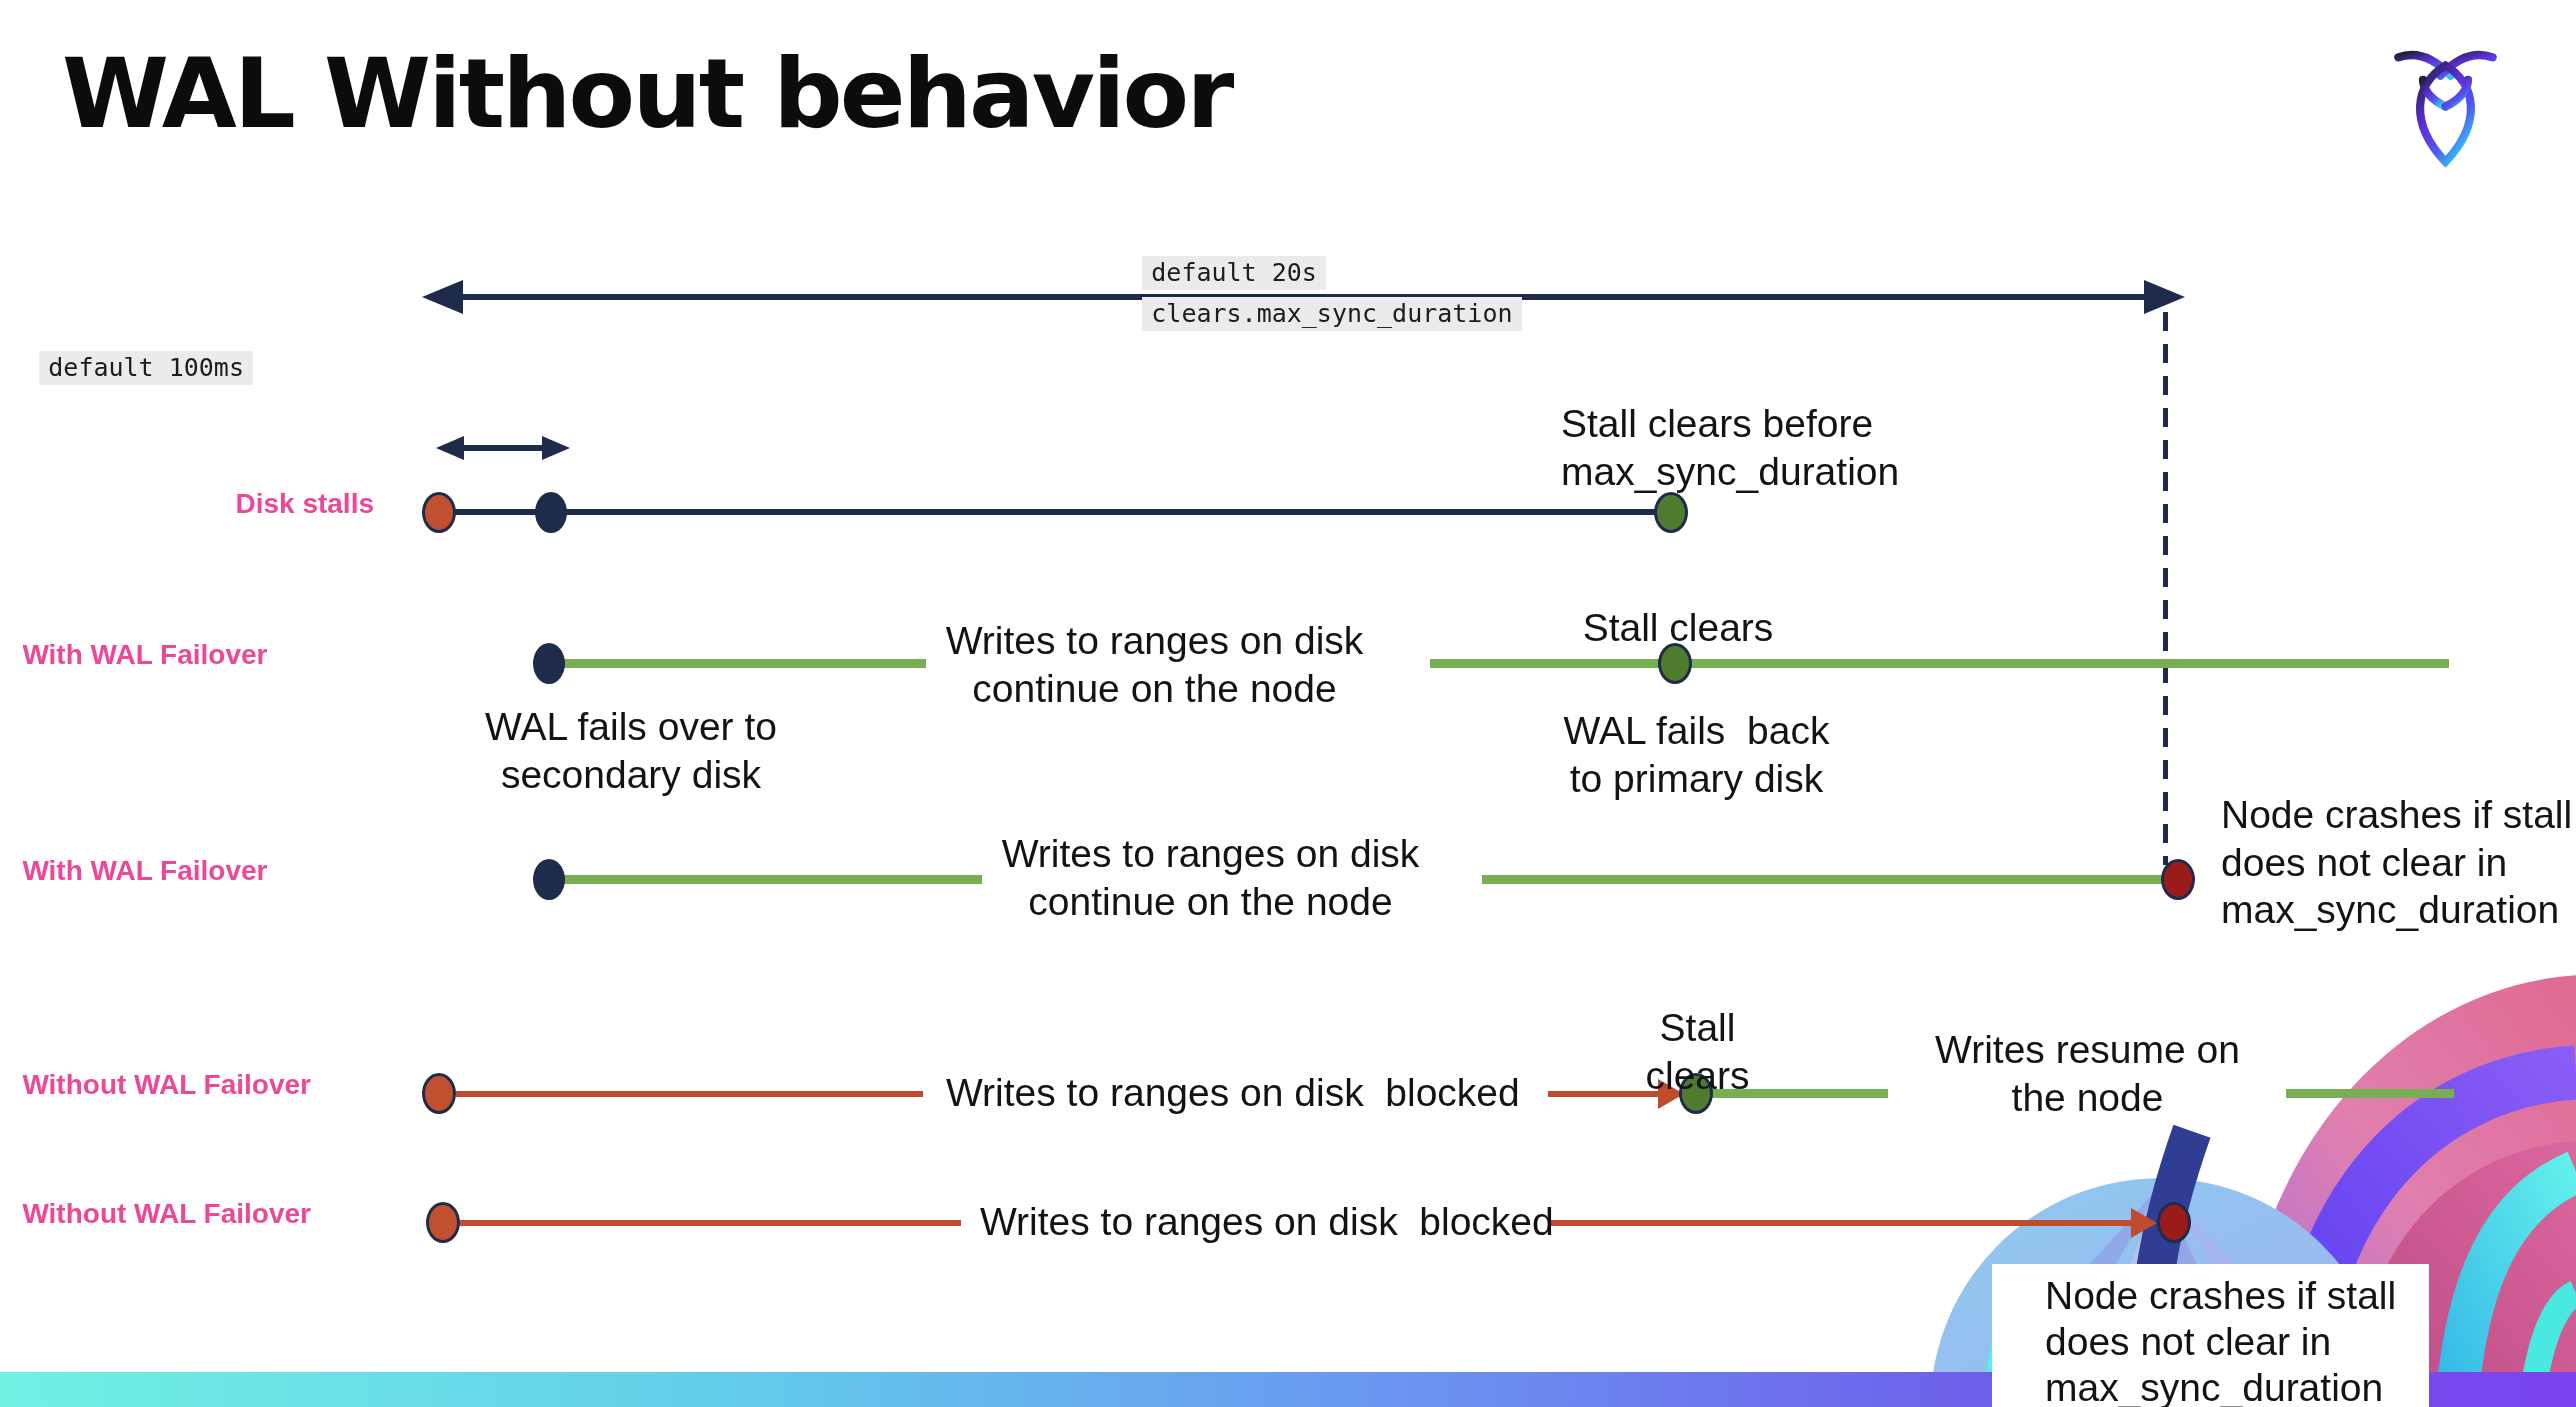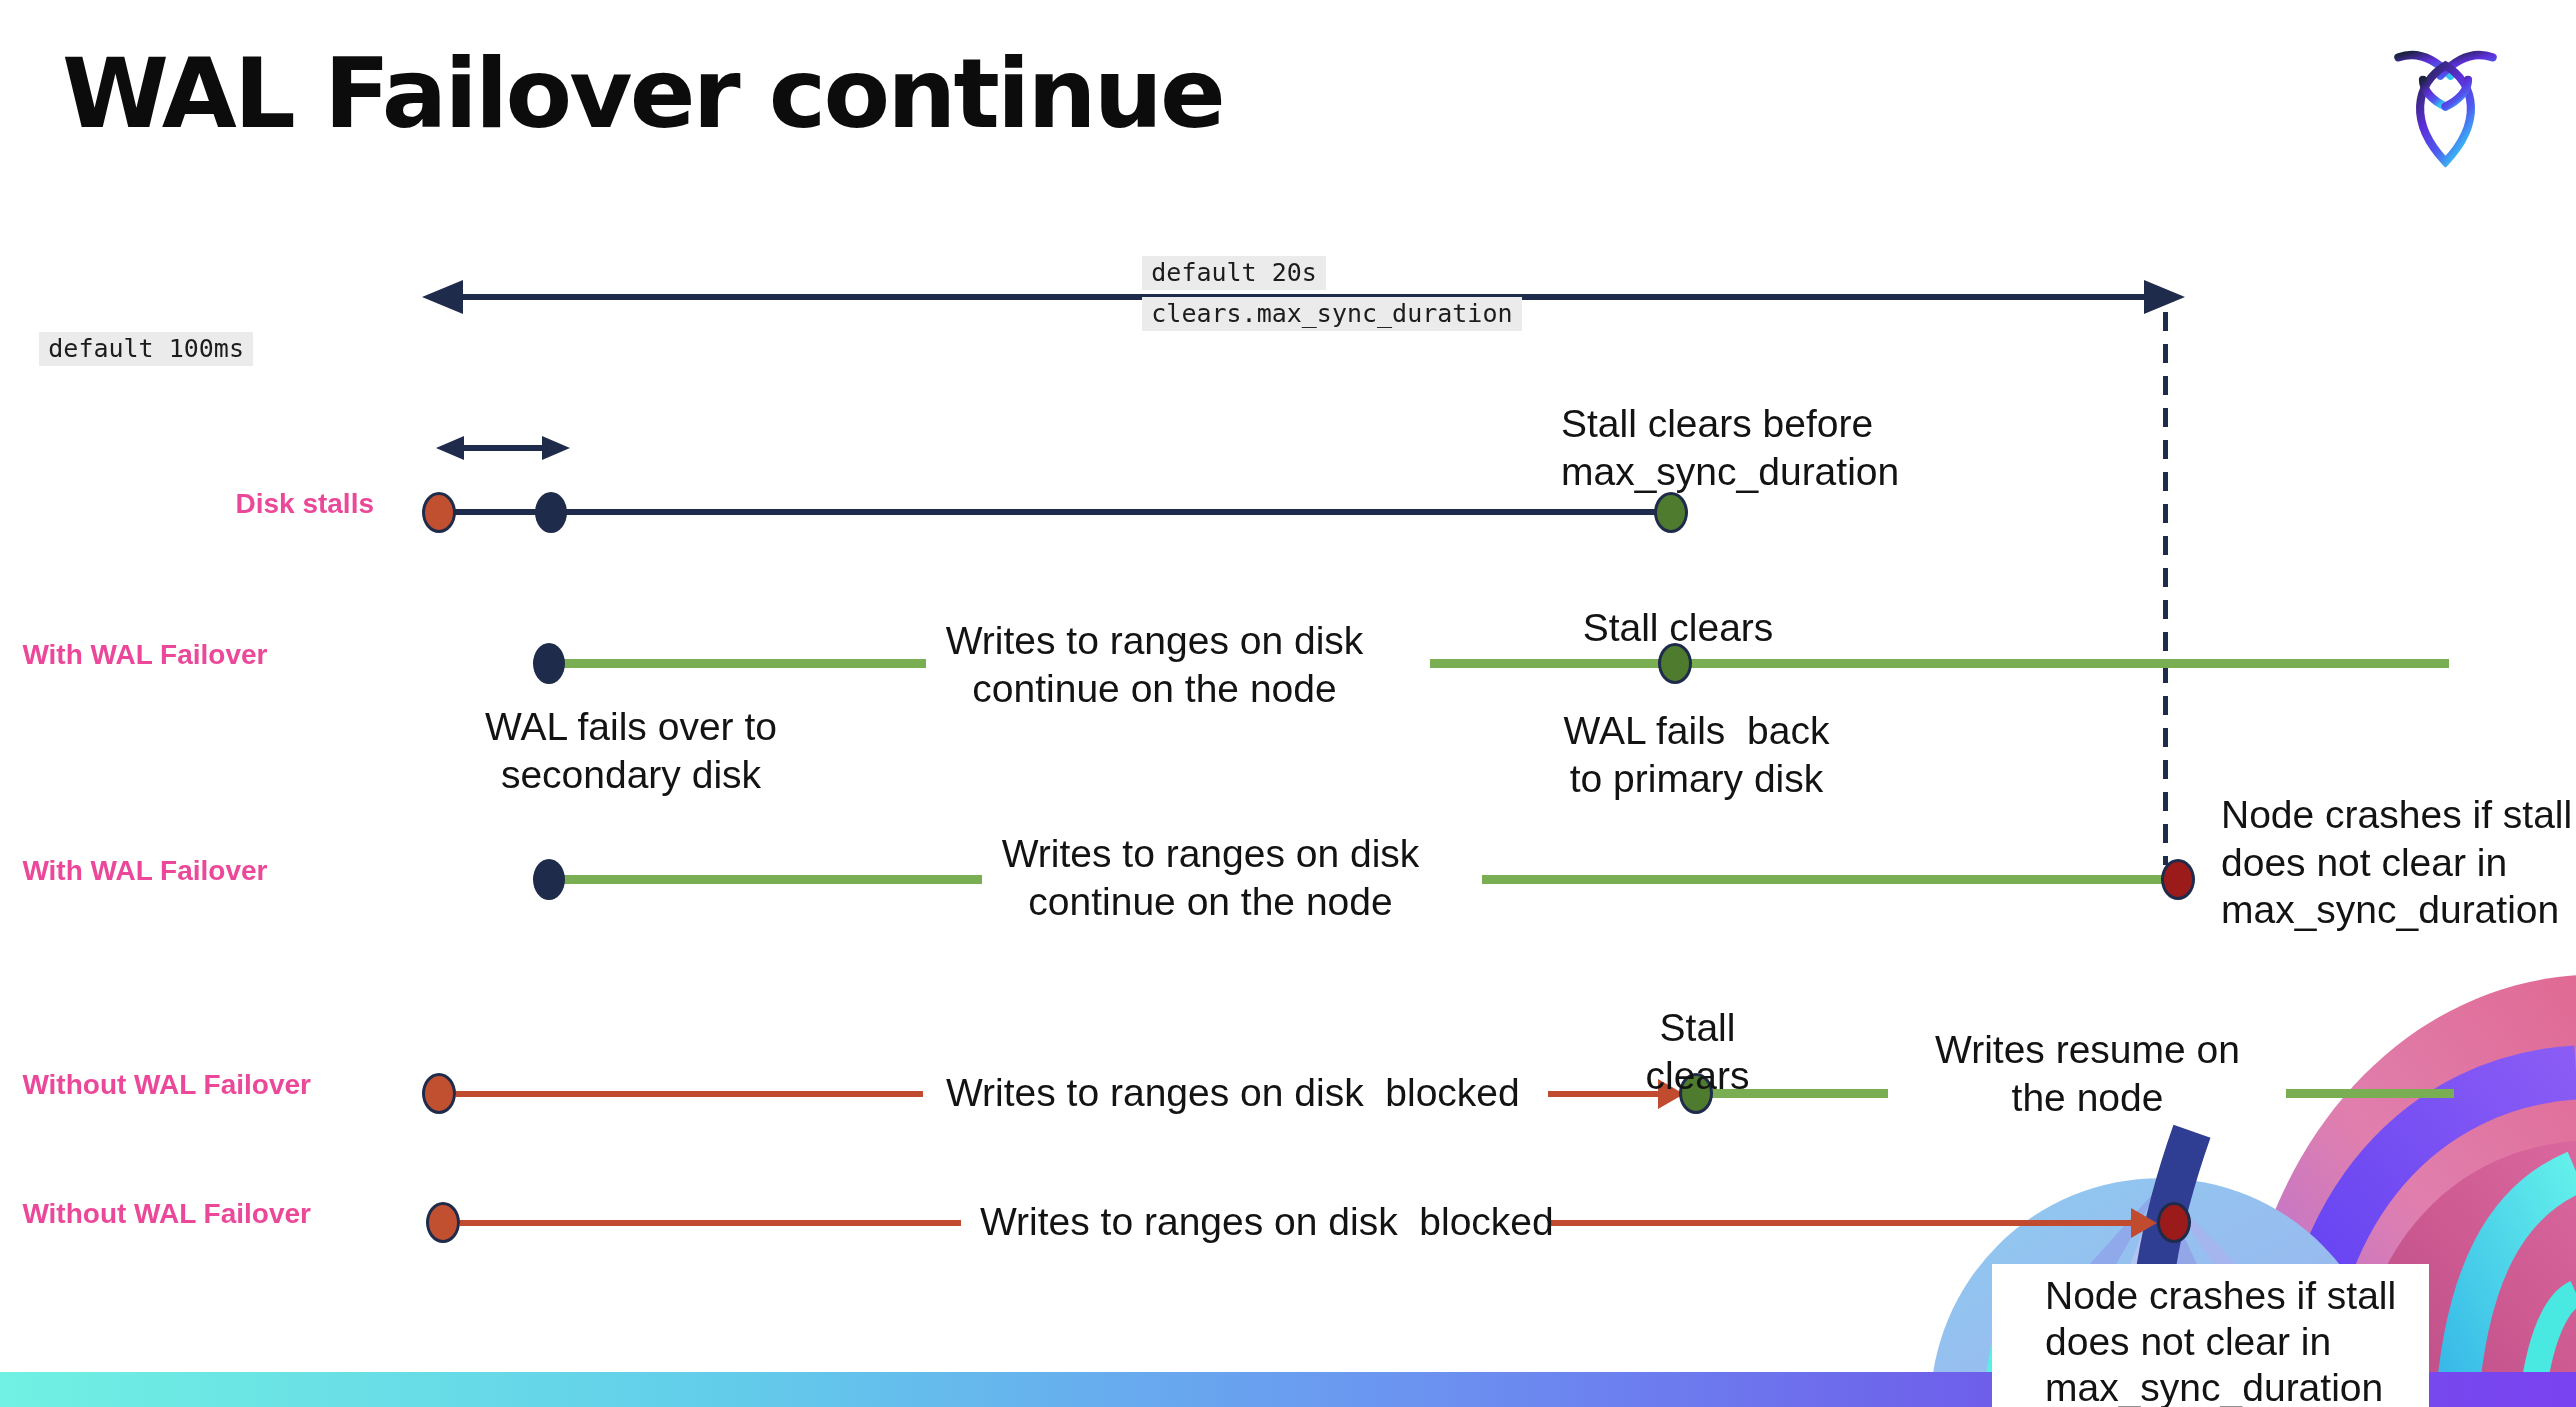--- a/index.html
+++ b/index.html
@@ -56,21 +56,21 @@
     background:linear-gradient(90deg,#70f1e2 0%,#62cdea 28%,#6b93f1 55%,#6e5cea 78%,#7a42f0 100%);
   }
   .art{position:absolute;left:1907px;top:921px;width:669px;height:487px;z-index:1;}
   .card{position:absolute;left:1992px;top:1264px;width:437px;height:144px;background:#ffffff;z-index:3;}
 </style>
 </head>
 <body>
 
 <div class="slide">
 
-  <h1 class="title">WAL Failover continue</h1>
+  <h1 class="title">WAL Without behavior</h1>
 
   <svg class="logo" viewBox="0 0 100 120" aria-hidden="true">
     <defs>
       <linearGradient id="lg" x1="0" y1="0" x2="0.7" y2="1">
         <stop offset="0" stop-color="#1c2240"></stop>
         <stop offset="0.45" stop-color="#5d2fd8"></stop>
         <stop offset="0.75" stop-color="#4f59ef"></stop>
         <stop offset="1" stop-color="#35c5f2"></stop>
       </linearGradient>
     </defs>
@@ -85,21 +85,21 @@
   </svg>
 
   <div class="hline navyline" style="left:441px;top:294px;width:1725px;"></div>
   <div class="arrhead arr-left-navy" style="left:422px;top:280px;"></div>
   <div class="arrhead arr-right-navy" style="left:2144px;top:280px;"></div>
   <div class="tagblock" style="left:1142px;top:256px;text-align:center;">
     <span class="tag">default 20s</span>
     <span class="tag">clears.max_sync_duration</span>
   </div>
 
-  <div class="tagblock" style="left:39px;top:332px;">
+  <div class="tagblock" style="left:39px;top:351px;">
     <span class="tag">default 100ms</span>
   </div>
   <div class="hline navyline" style="left:462px;top:445px;width:82px;"></div>
   <div class="arrhead arr-left-navy-sm" style="left:436px;top:436px;"></div>
   <div class="arrhead arr-right-navy-sm" style="left:542px;top:436px;"></div>
 
   <div class="dashline"></div>
 
   <div class="rowlabel right" style="left:213px;top:488px;width:161px;">Disk stalls</div>
   <div class="hline navyline" style="left:439px;top:509px;width:1232px;"></div>

